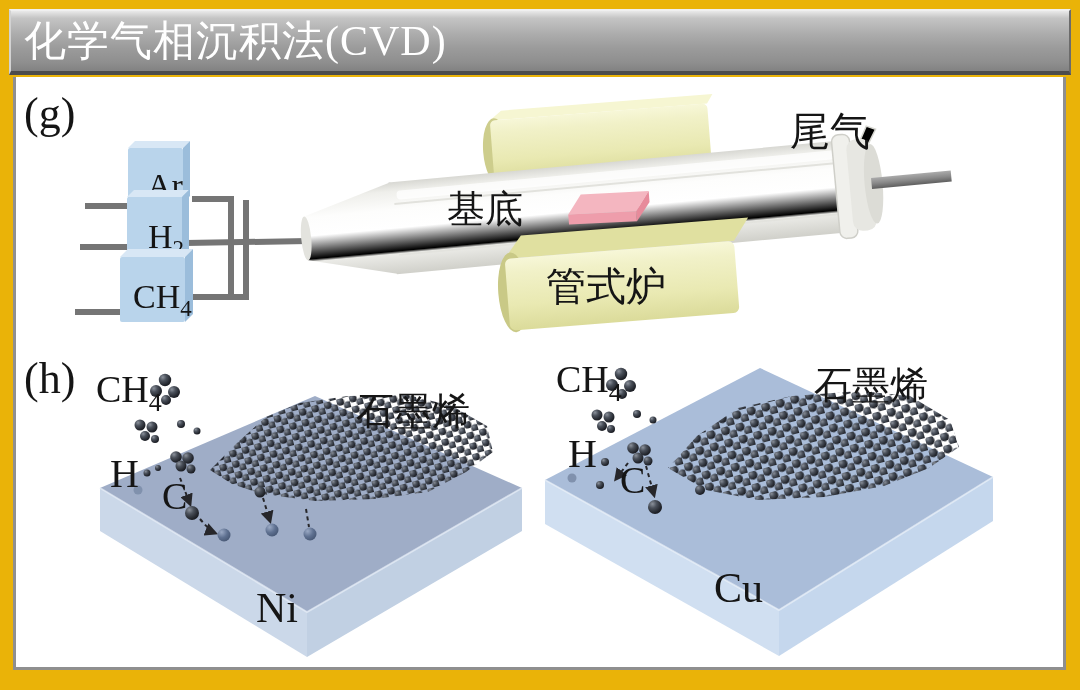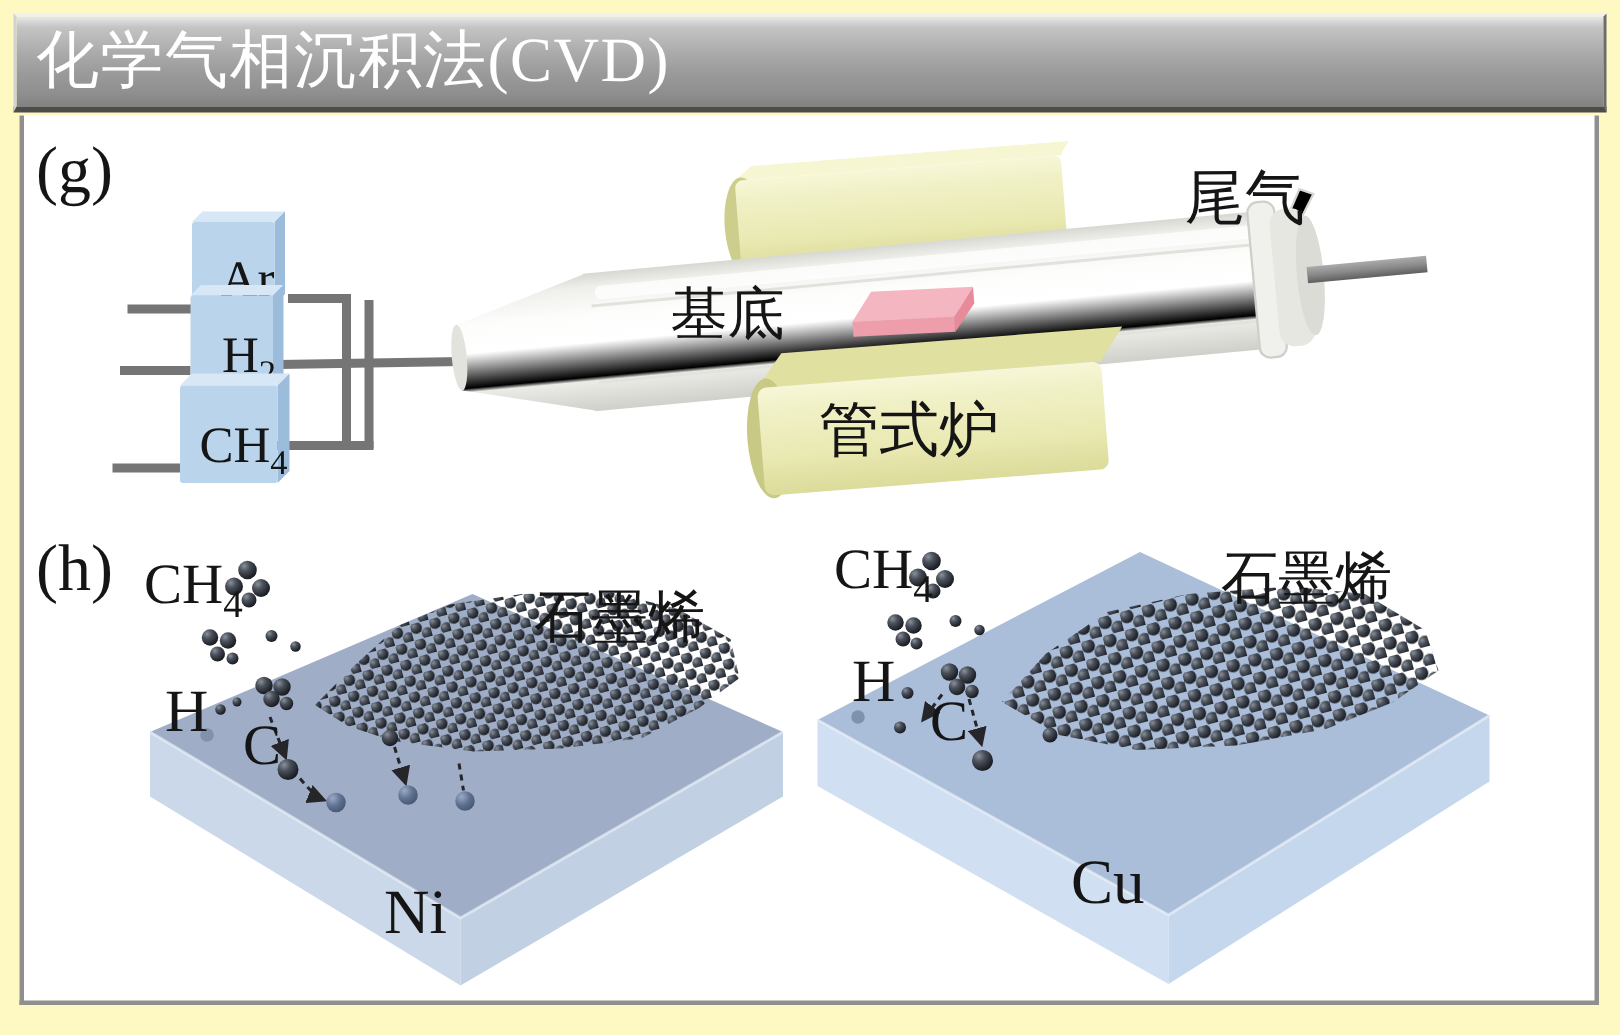--- a/index.html
+++ b/index.html
@@ -1,16 +1,16 @@
 <!DOCTYPE html>
 <html><head>
 <meta charset="utf-8">
 <style>
   html,body{margin:0;padding:0;}
-  .page{position:relative;width:1080px;height:690px;background:#fef9c3;overflow:hidden;
+  .page{position:relative;width:1080px;height:690px;background:#eab308;overflow:hidden;
         font-family:"Liberation Serif","DejaVu Serif",serif;}
   .titlebar{position:absolute;left:9px;top:9px;width:1058px;height:60px;
         background:linear-gradient(180deg,#e9e9e9 0%,#c4c4c4 12%,#ababab 40%,#9b9b9b 62%,#8f8f8f 85%,#828282 100%);
         border-top:2px solid #f0f0f0;border-left:2px solid #d2d2d2;border-right:2px solid #6b6b6b;
         border-bottom:4px solid #4c4c4c;display:flex;align-items:center;}
   .titlebar .title-text{color:#ffffff;font-size:42px;padding-left:13px;letter-spacing:1px;line-height:1;}
   .panel{position:absolute;left:13px;top:77px;width:1047px;height:590px;background:#ffffff;
         border:3px solid #8f8f8f;border-top:none;}
   svg.art{position:absolute;left:0;top:0;}
   svg text{font-family:"Liberation Serif","DejaVu Serif",serif;fill:#151515;}

